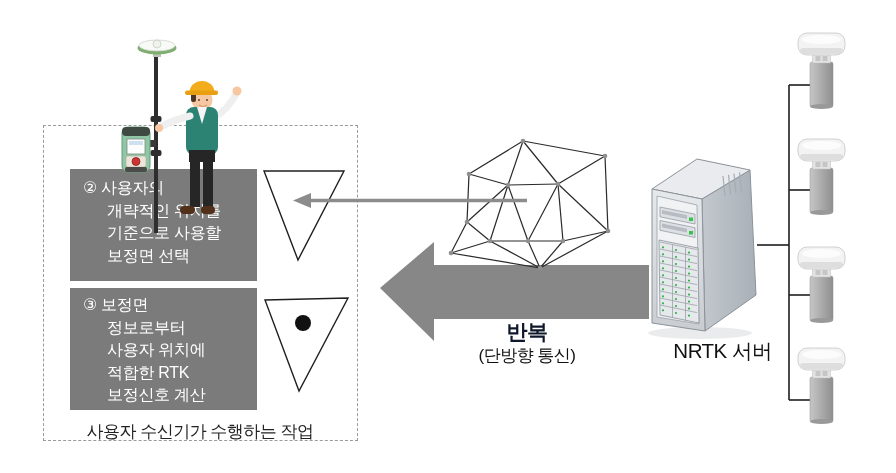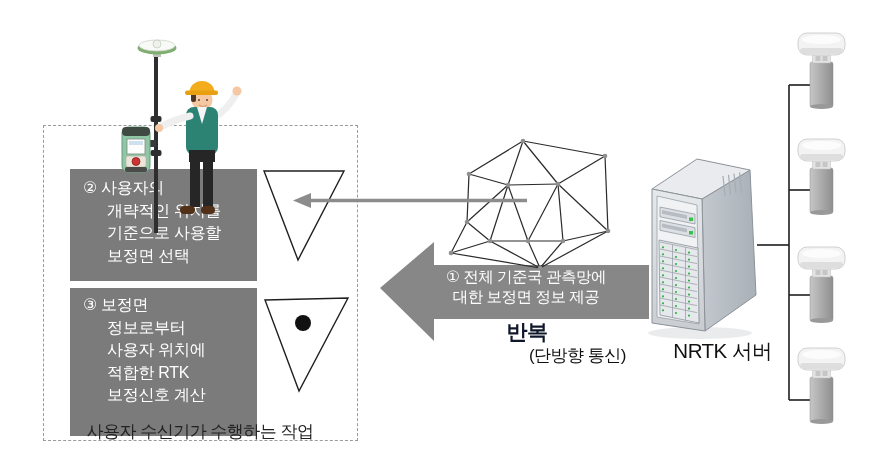--- a/index.html
+++ b/index.html
@@ -10,38 +10,38 @@
   .abs{position:absolute;}
   .dashed-box{
     left:43px;top:125px;width:313px;height:314px;
     border:1.5px dashed #9a9a9a;z-index:1;
   }
   .gbox{
     background:#7b7b7b;color:#ffffff;font-size:16px;line-height:22.5px;
     z-index:1;letter-spacing:-0.3px;
   }
   .gbox1{left:70px;top:169px;width:187px;height:112px;padding:8px 0 0 13px;box-sizing:border-box;}
-  .gbox2{left:70px;top:288px;width:187px;height:148px;padding:6px 0 6px 13px;box-sizing:border-box;}
+  .gbox2{left:70px;top:288px;width:187px;height:122px;padding:6px 0 6px 13px;box-sizing:border-box;}
   .gline.ind{margin-left:24px;}
   .marker{margin-right:4px;}
   .caption{
     left:43px;top:420px;width:314px;text-align:center;
     font-size:17px;color:#222;z-index:3;letter-spacing:-0.5px;
   }
   svg.gfx{left:0;top:0;z-index:2;pointer-events:none;}
   .arrow-label{
     left:413px;top:267px;width:226px;text-align:center;color:#ffffff;
     font-size:15.5px;line-height:19.5px;z-index:3;letter-spacing:-0.5px;white-space:nowrap;
   }
   .repeat-label{
     left:414px;top:318px;width:226px;text-align:center;color:#0f172a;
     font-size:21px;font-weight:bold;z-index:3;letter-spacing:-0.5px;
   }
   .mode-label{
-    left:400px;top:344px;width:226px;text-align:right;color:#111;
+    left:414px;top:344px;width:226px;text-align:center;color:#111;
     font-size:17px;z-index:3;letter-spacing:-0.5px;
   }
   .server-label{
     left:632px;top:337px;width:140px;text-align:right;color:#111;
     font-size:20.5px;z-index:3;letter-spacing:-0.5px;white-space:nowrap;
   }
 </style>
 </head>
 <body>
 
@@ -246,22 +246,18 @@
         <line x1="789" y1="295" x2="812" y2="295"></line>
         <line x1="789" y1="400" x2="812" y2="400"></line>
       </g>
       <use href="#ant" xlink:href="#ant" transform="translate(0,33)"></use>
       <use href="#ant" xlink:href="#ant" transform="translate(0,139)"></use>
       <use href="#ant" xlink:href="#ant" transform="translate(0,247)"></use>
       <use href="#ant" xlink:href="#ant" transform="translate(0,348)"></use>
     </g>
   </svg>
 
-  <div class="abs arrow-label">
-    <div>① 전체 기준국 관측망에</div>
-    <div>대한 보정면 정보 제공</div>
-  </div>
   <div class="abs repeat-label">반복</div>
   <div class="abs mode-label">(단방향 통신)</div>
   <div class="abs server-label">NRTK 서버</div>
   <div class="abs caption">사용자 수신기가 수행하는 작업</div>
 
 </div>
 
 </body></html>

